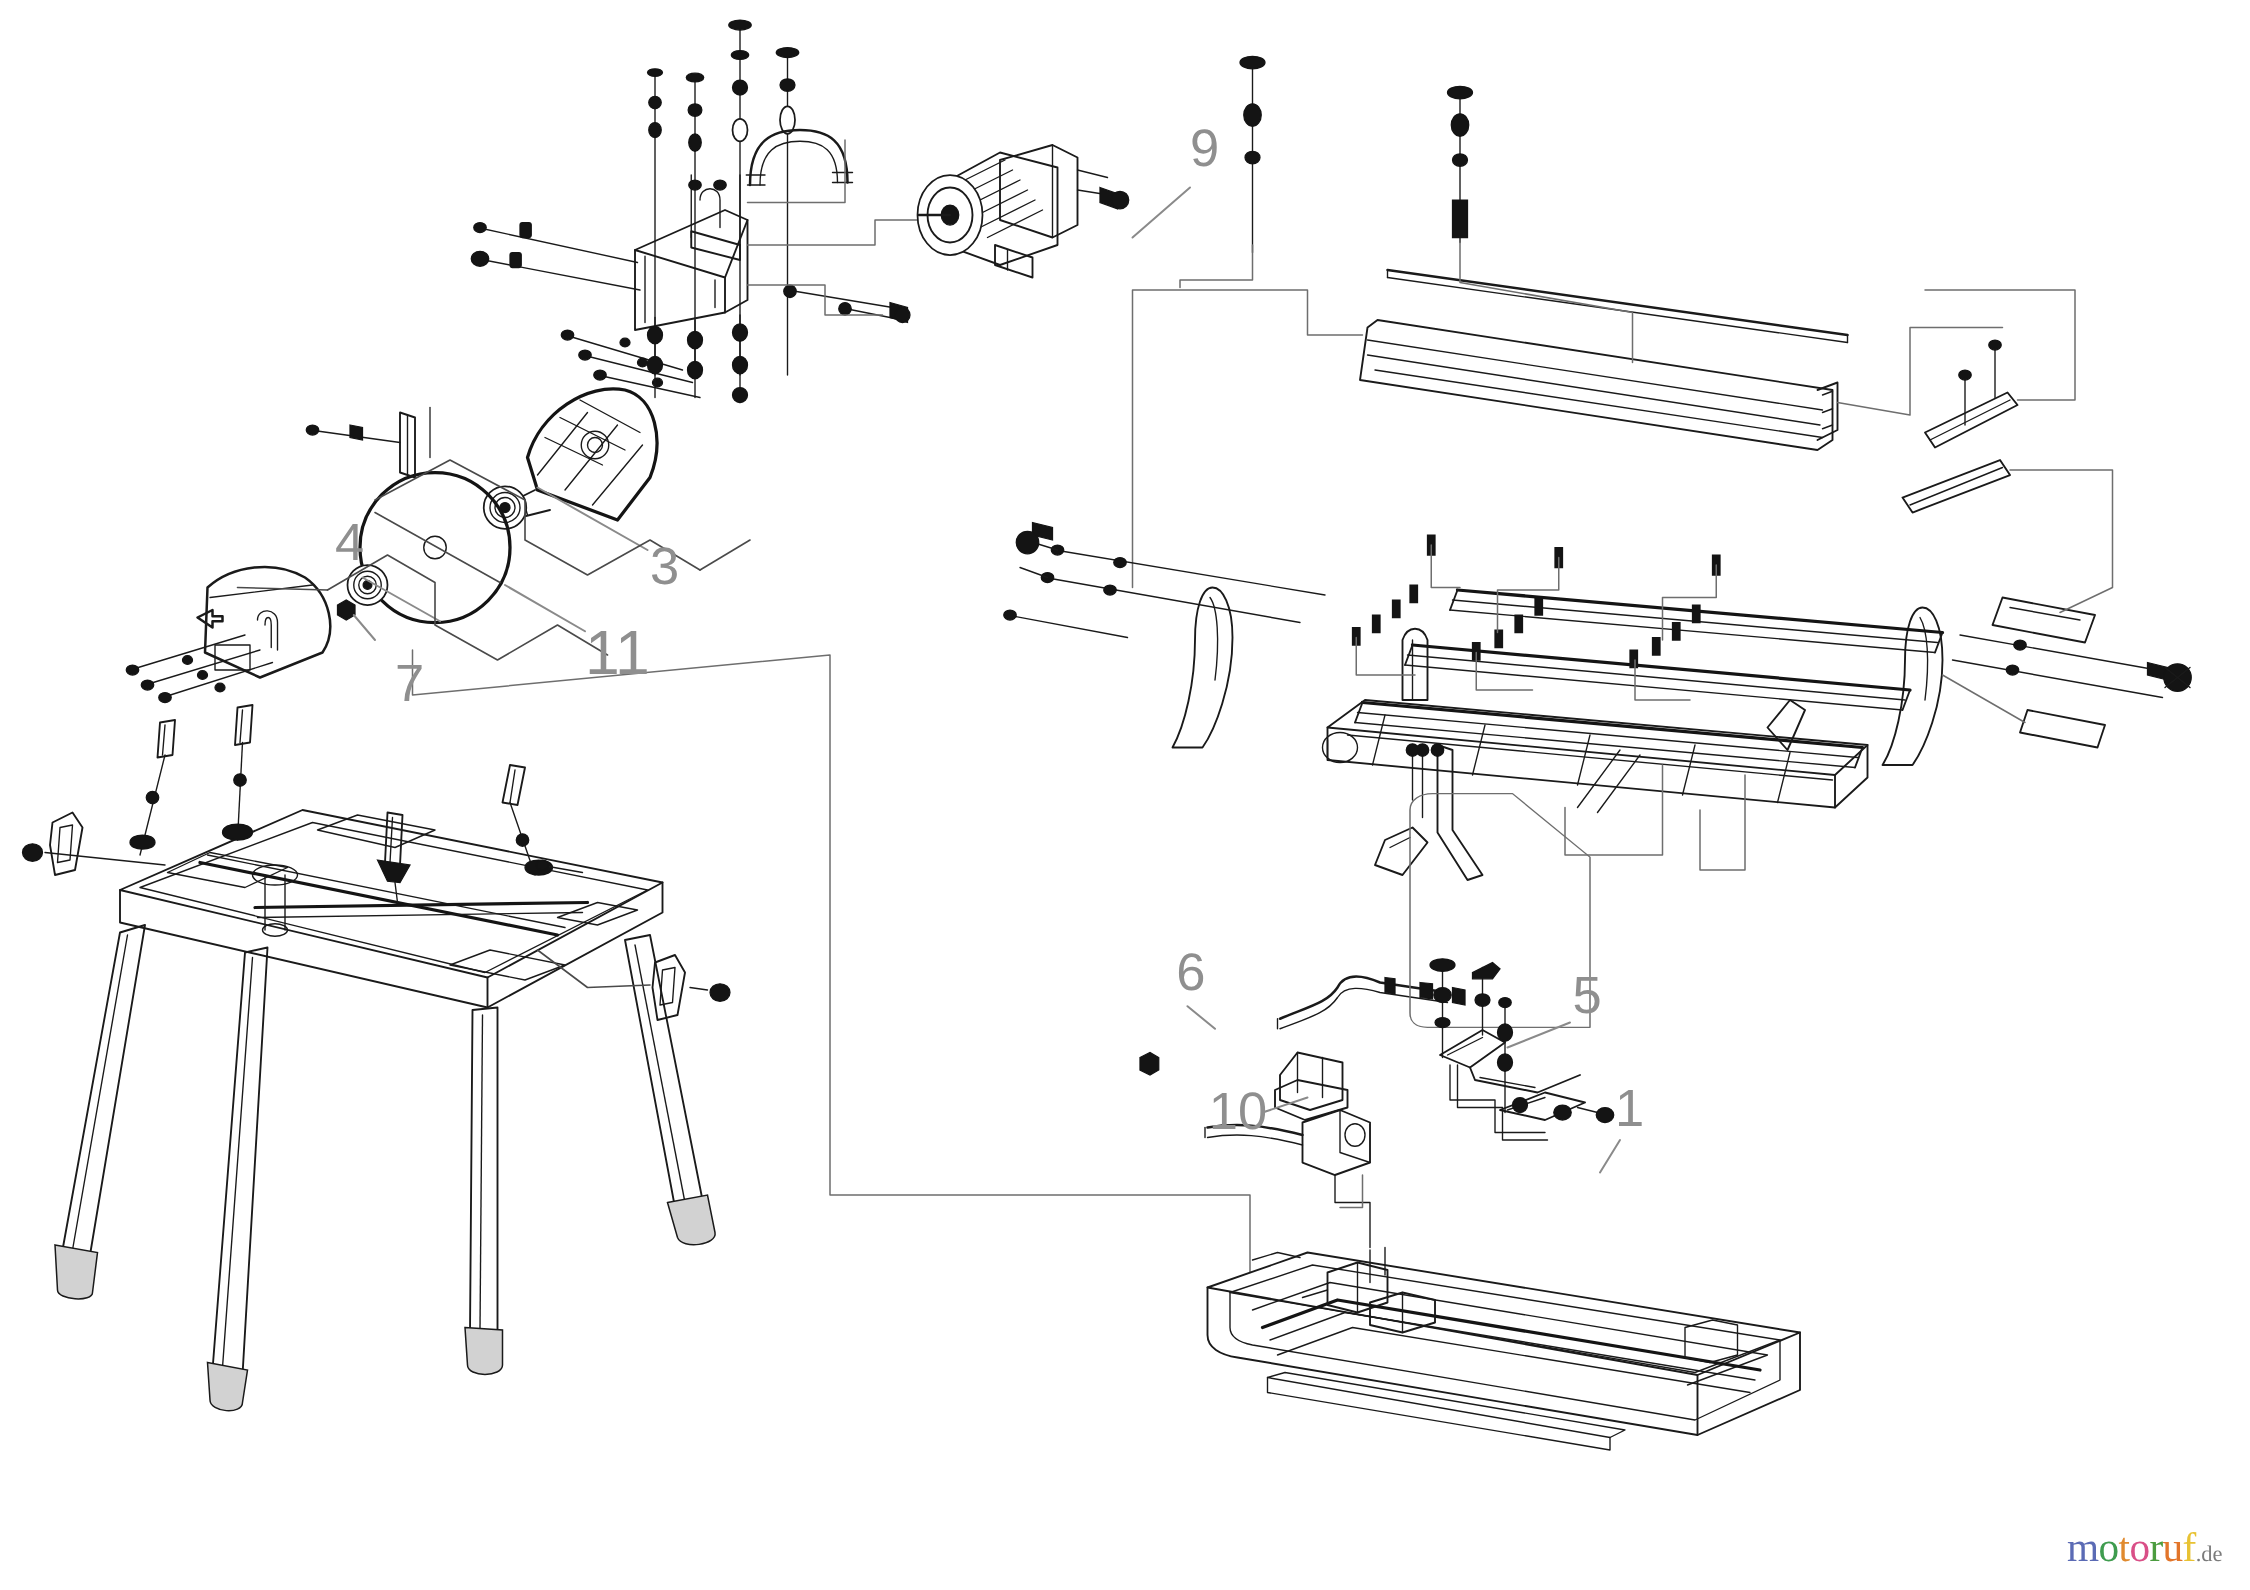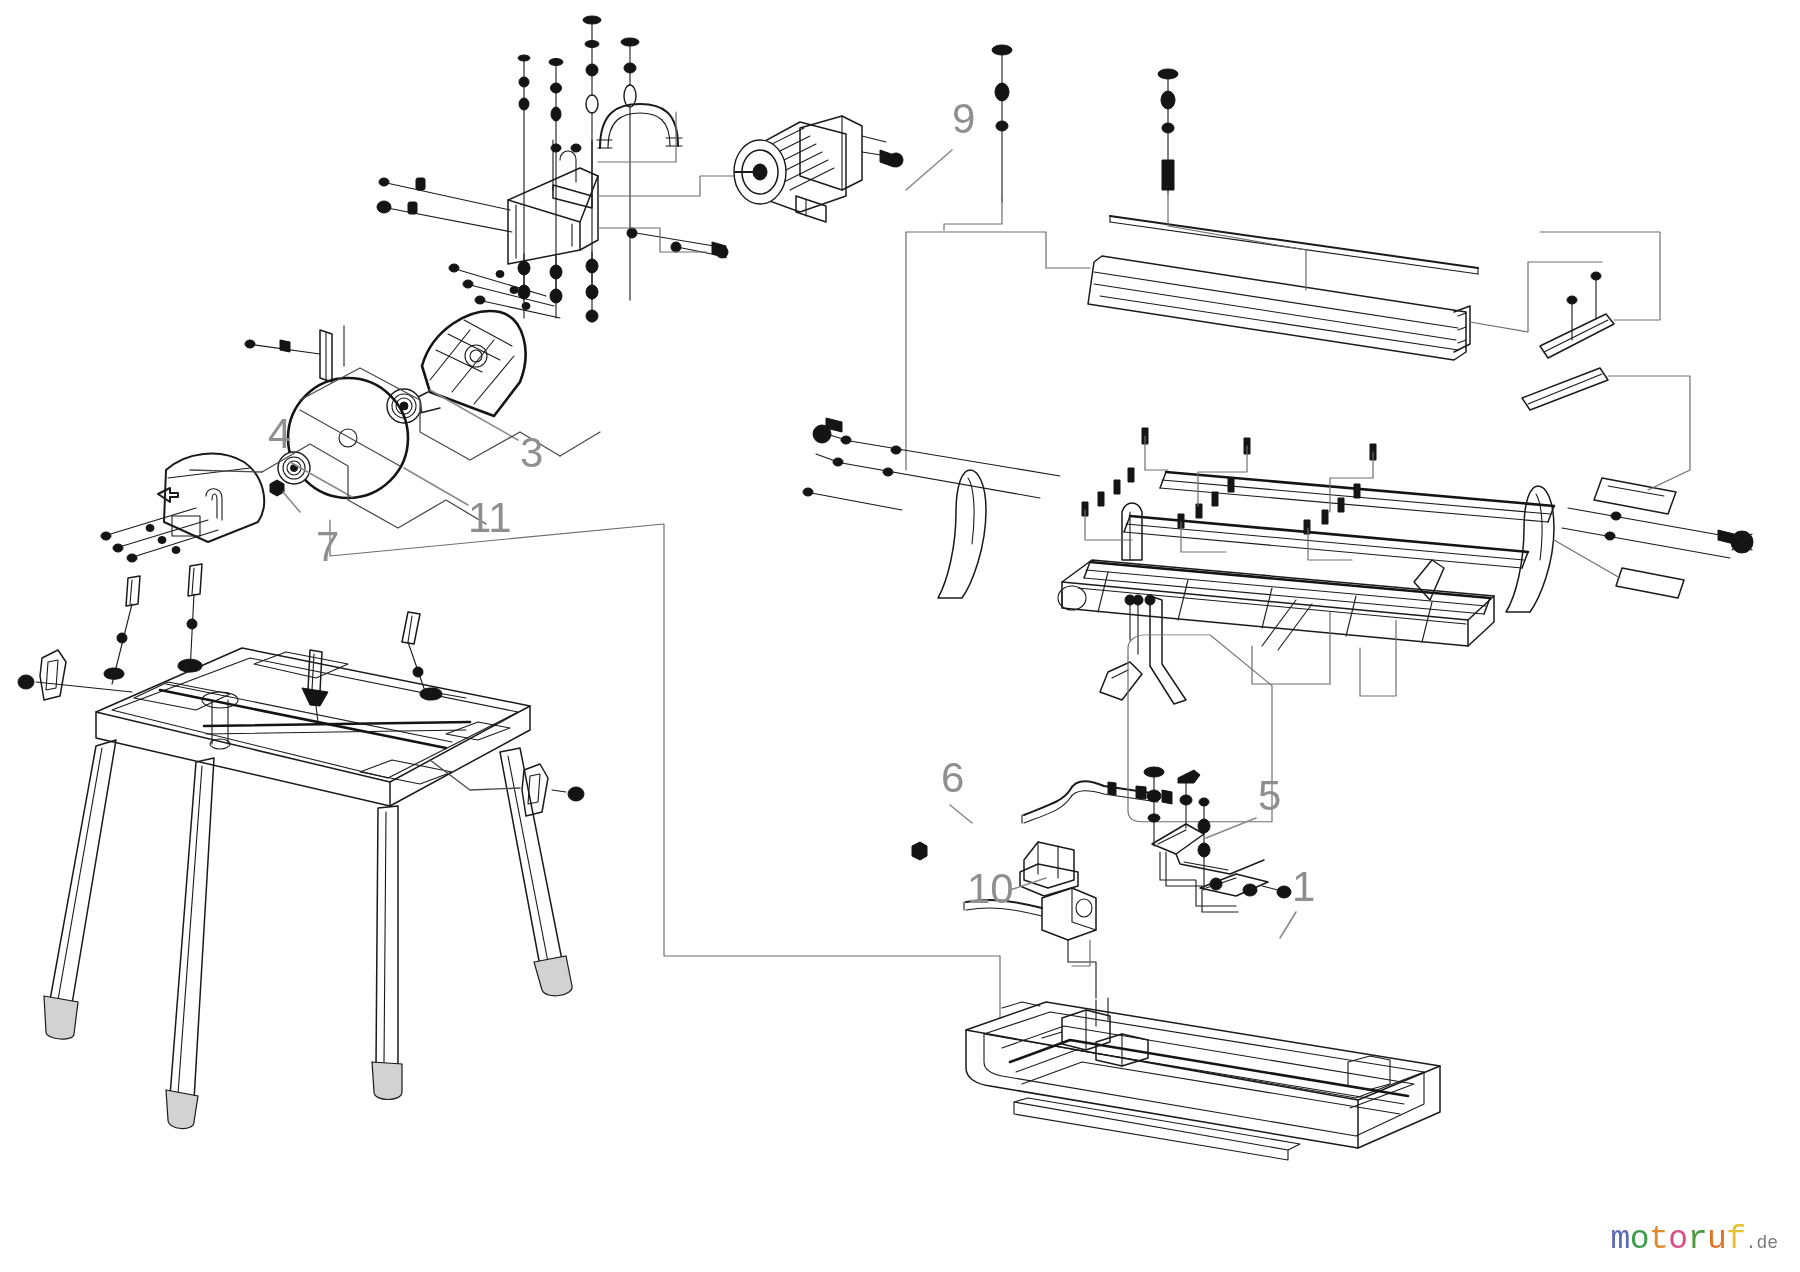--- a/index.html
+++ b/index.html
@@ -46,21 +46,21 @@
     font-weight: 400;
     line-height: 1;
     user-select: none;
     white-space: nowrap;
   }
 
   #brand {
     position: absolute;
     right: 22px;
     bottom: 16px;
-    font-family: Liberation Mono, monospace;
+    font-family: Liberation Serif, serif;
     font-size: 33px;
     letter-spacing: -0.5px;
     line-height: 1;
     user-select: none;
     margin-top: 48px;
   }
   #brand .l-m { color: #5b6bb5; }
   #brand .l-o1{ color: #3f9c4f; }
   #brand .l-t { color: #e08a2e; }
   #brand .l-o2{ color: #d94f87; }
@@ -620,21 +620,21 @@
       <path class="ln-t" d="M 1096 1000 L 1096 1026 M 1108 998 L 1108 1020"></path>
 
       <path class="leader" d="M 1296 912 L 1280 938"></path>
     </g>
 
   </svg>
 
   <div class="callout" style="left:952px;  top:98px;  font-size:42px;">9</div>
   <div class="callout" style="left:268px;  top:413px; font-size:42px;">4</div>
   <div class="callout" style="left:520px;  top:432px; font-size:42px;">3</div>
-  <div class="callout" style="left:468px;  top:497px; font-size:42px;">11</div>
+  <div class="callout" style="left:468px;  top:497px; font-size:50px;">11</div>
   <div class="callout" style="left:316px;  top:526px; font-size:42px;">7</div>
   <div class="callout" style="left:941px;  top:757px; font-size:42px;">6</div>
   <div class="callout" style="left:1258px; top:775px; font-size:42px;">5</div>
   <div class="callout" style="left:967px;  top:868px; font-size:42px;text-align:center;">10</div>
   <div class="callout" style="left:1292px; top:866px; font-size:42px;">1</div>
 
   <div id="brand">
     <span class="l-m">m</span><span class="l-o1">o</span><span class="l-t">t</span><span class="l-o2">o</span><span class="l-r">r</span><span class="l-u">u</span><span class="l-f">f</span><span class="l-de">.de</span>
   </div>
 

